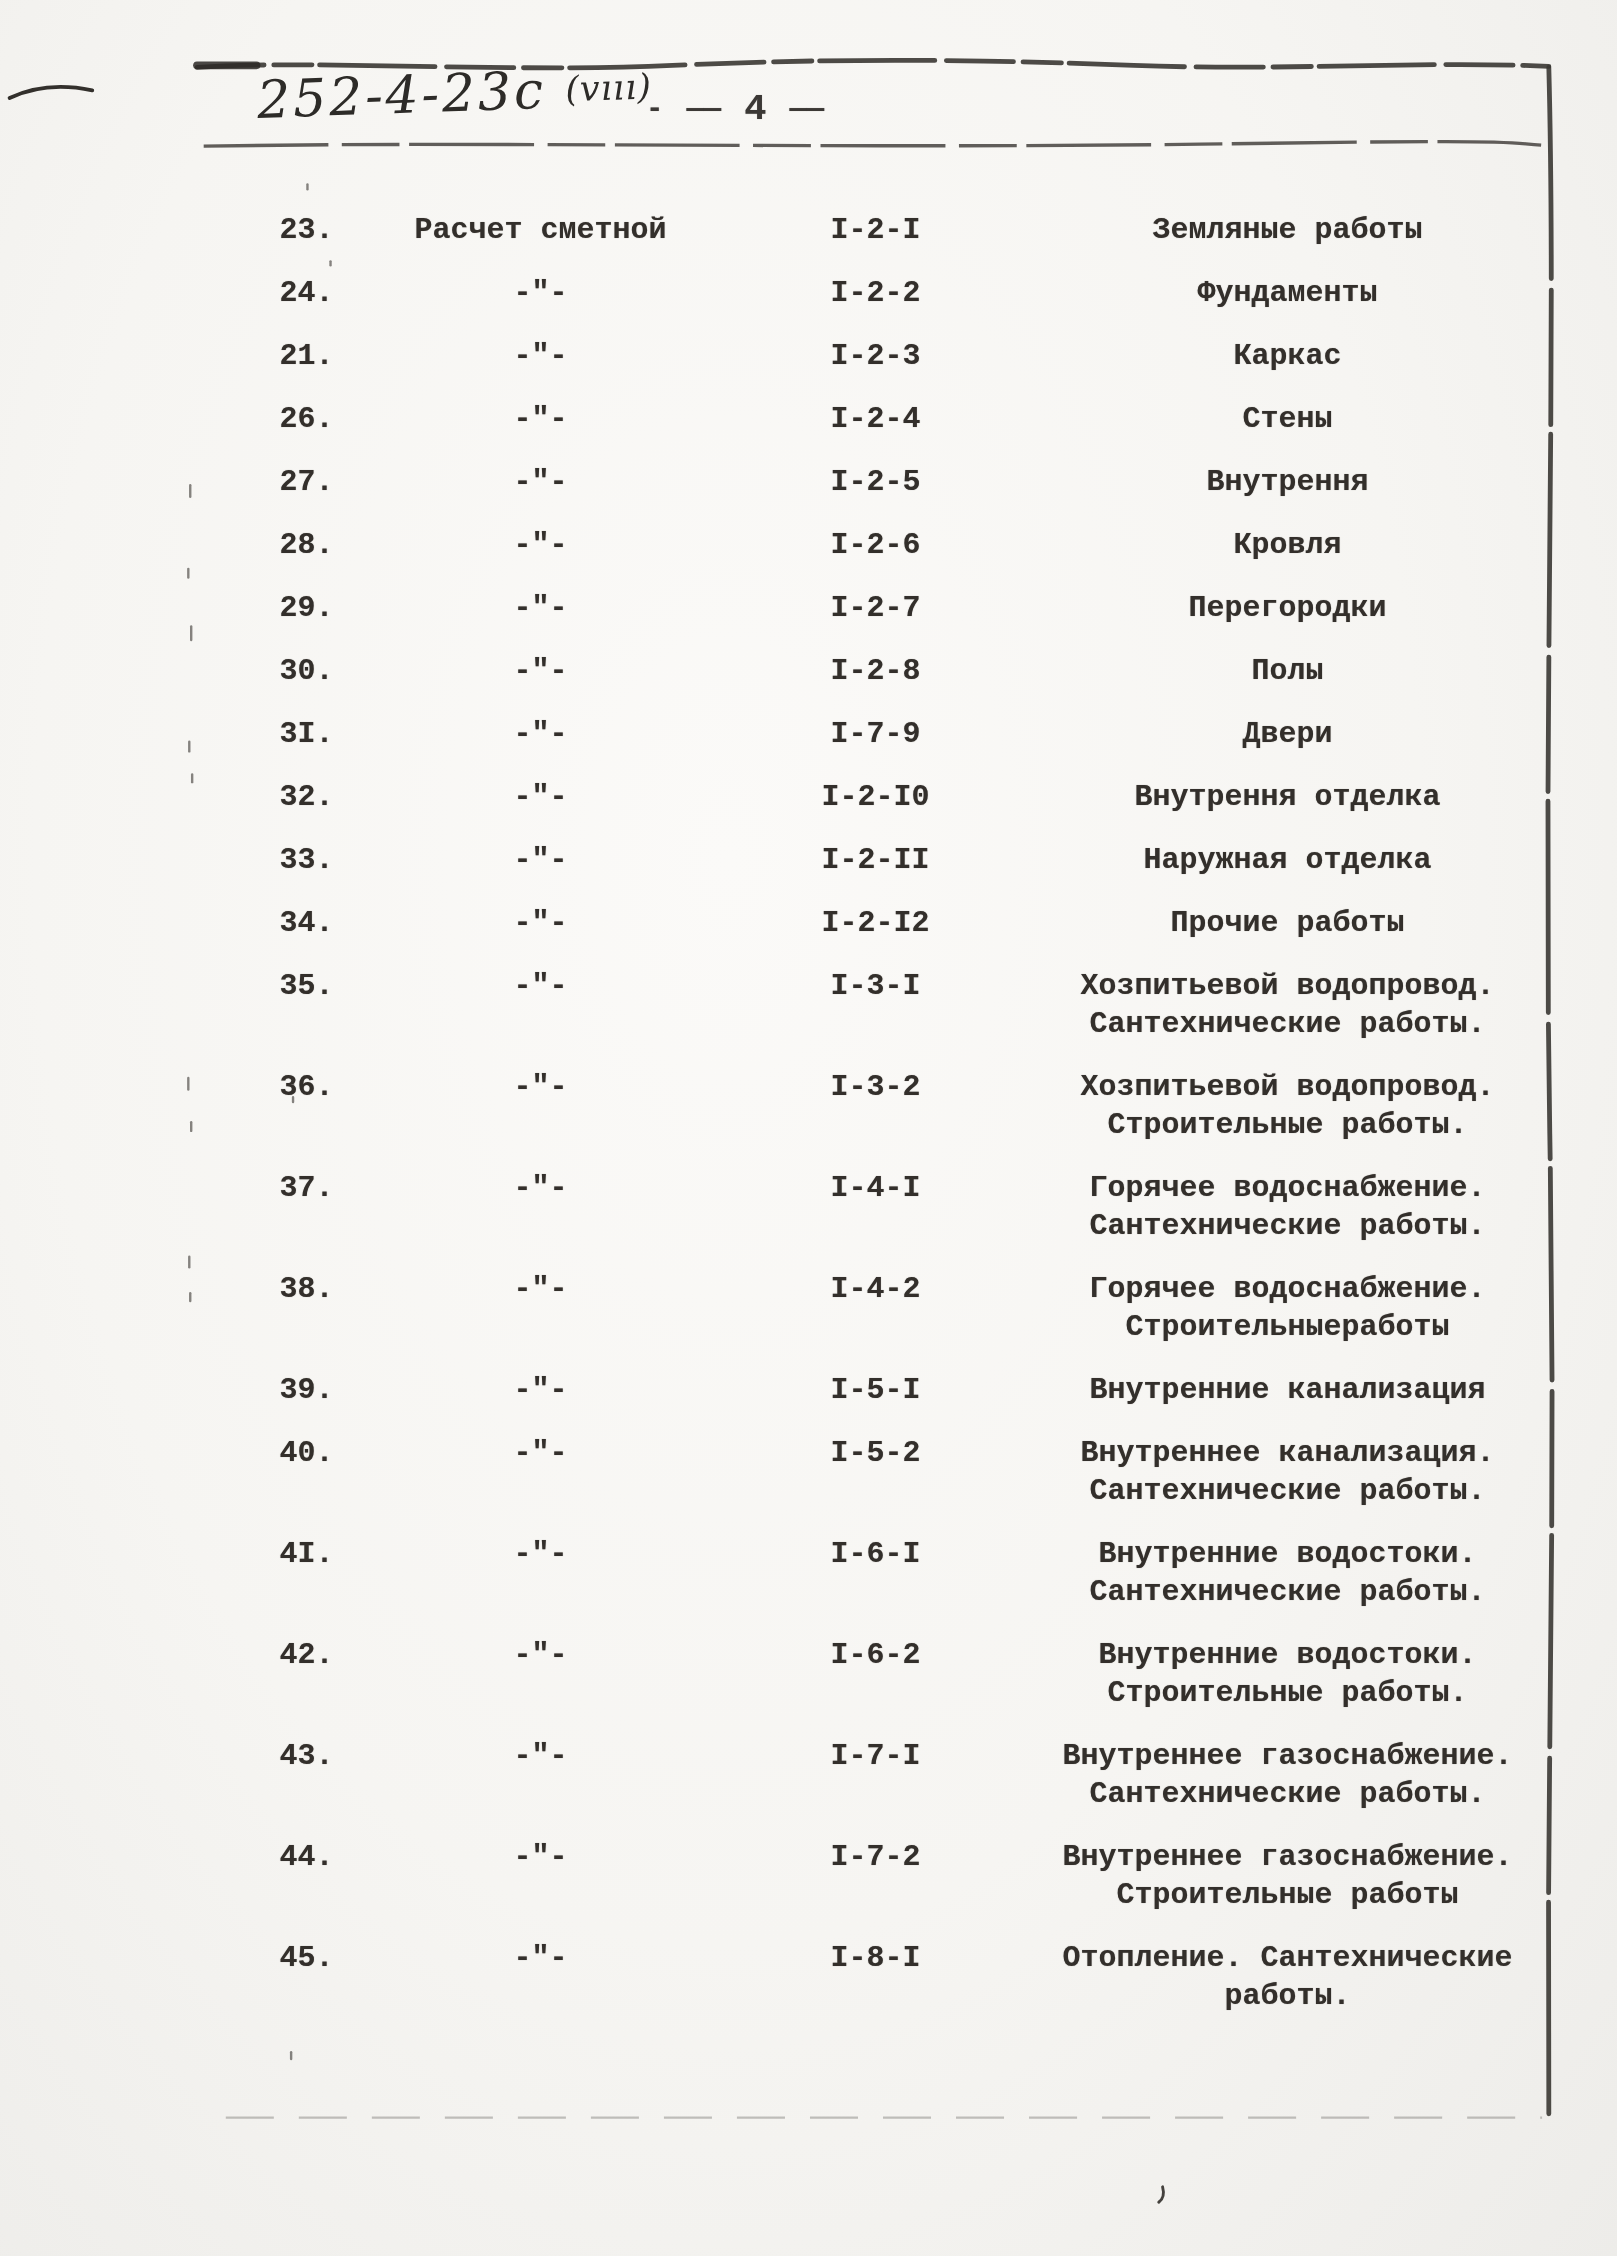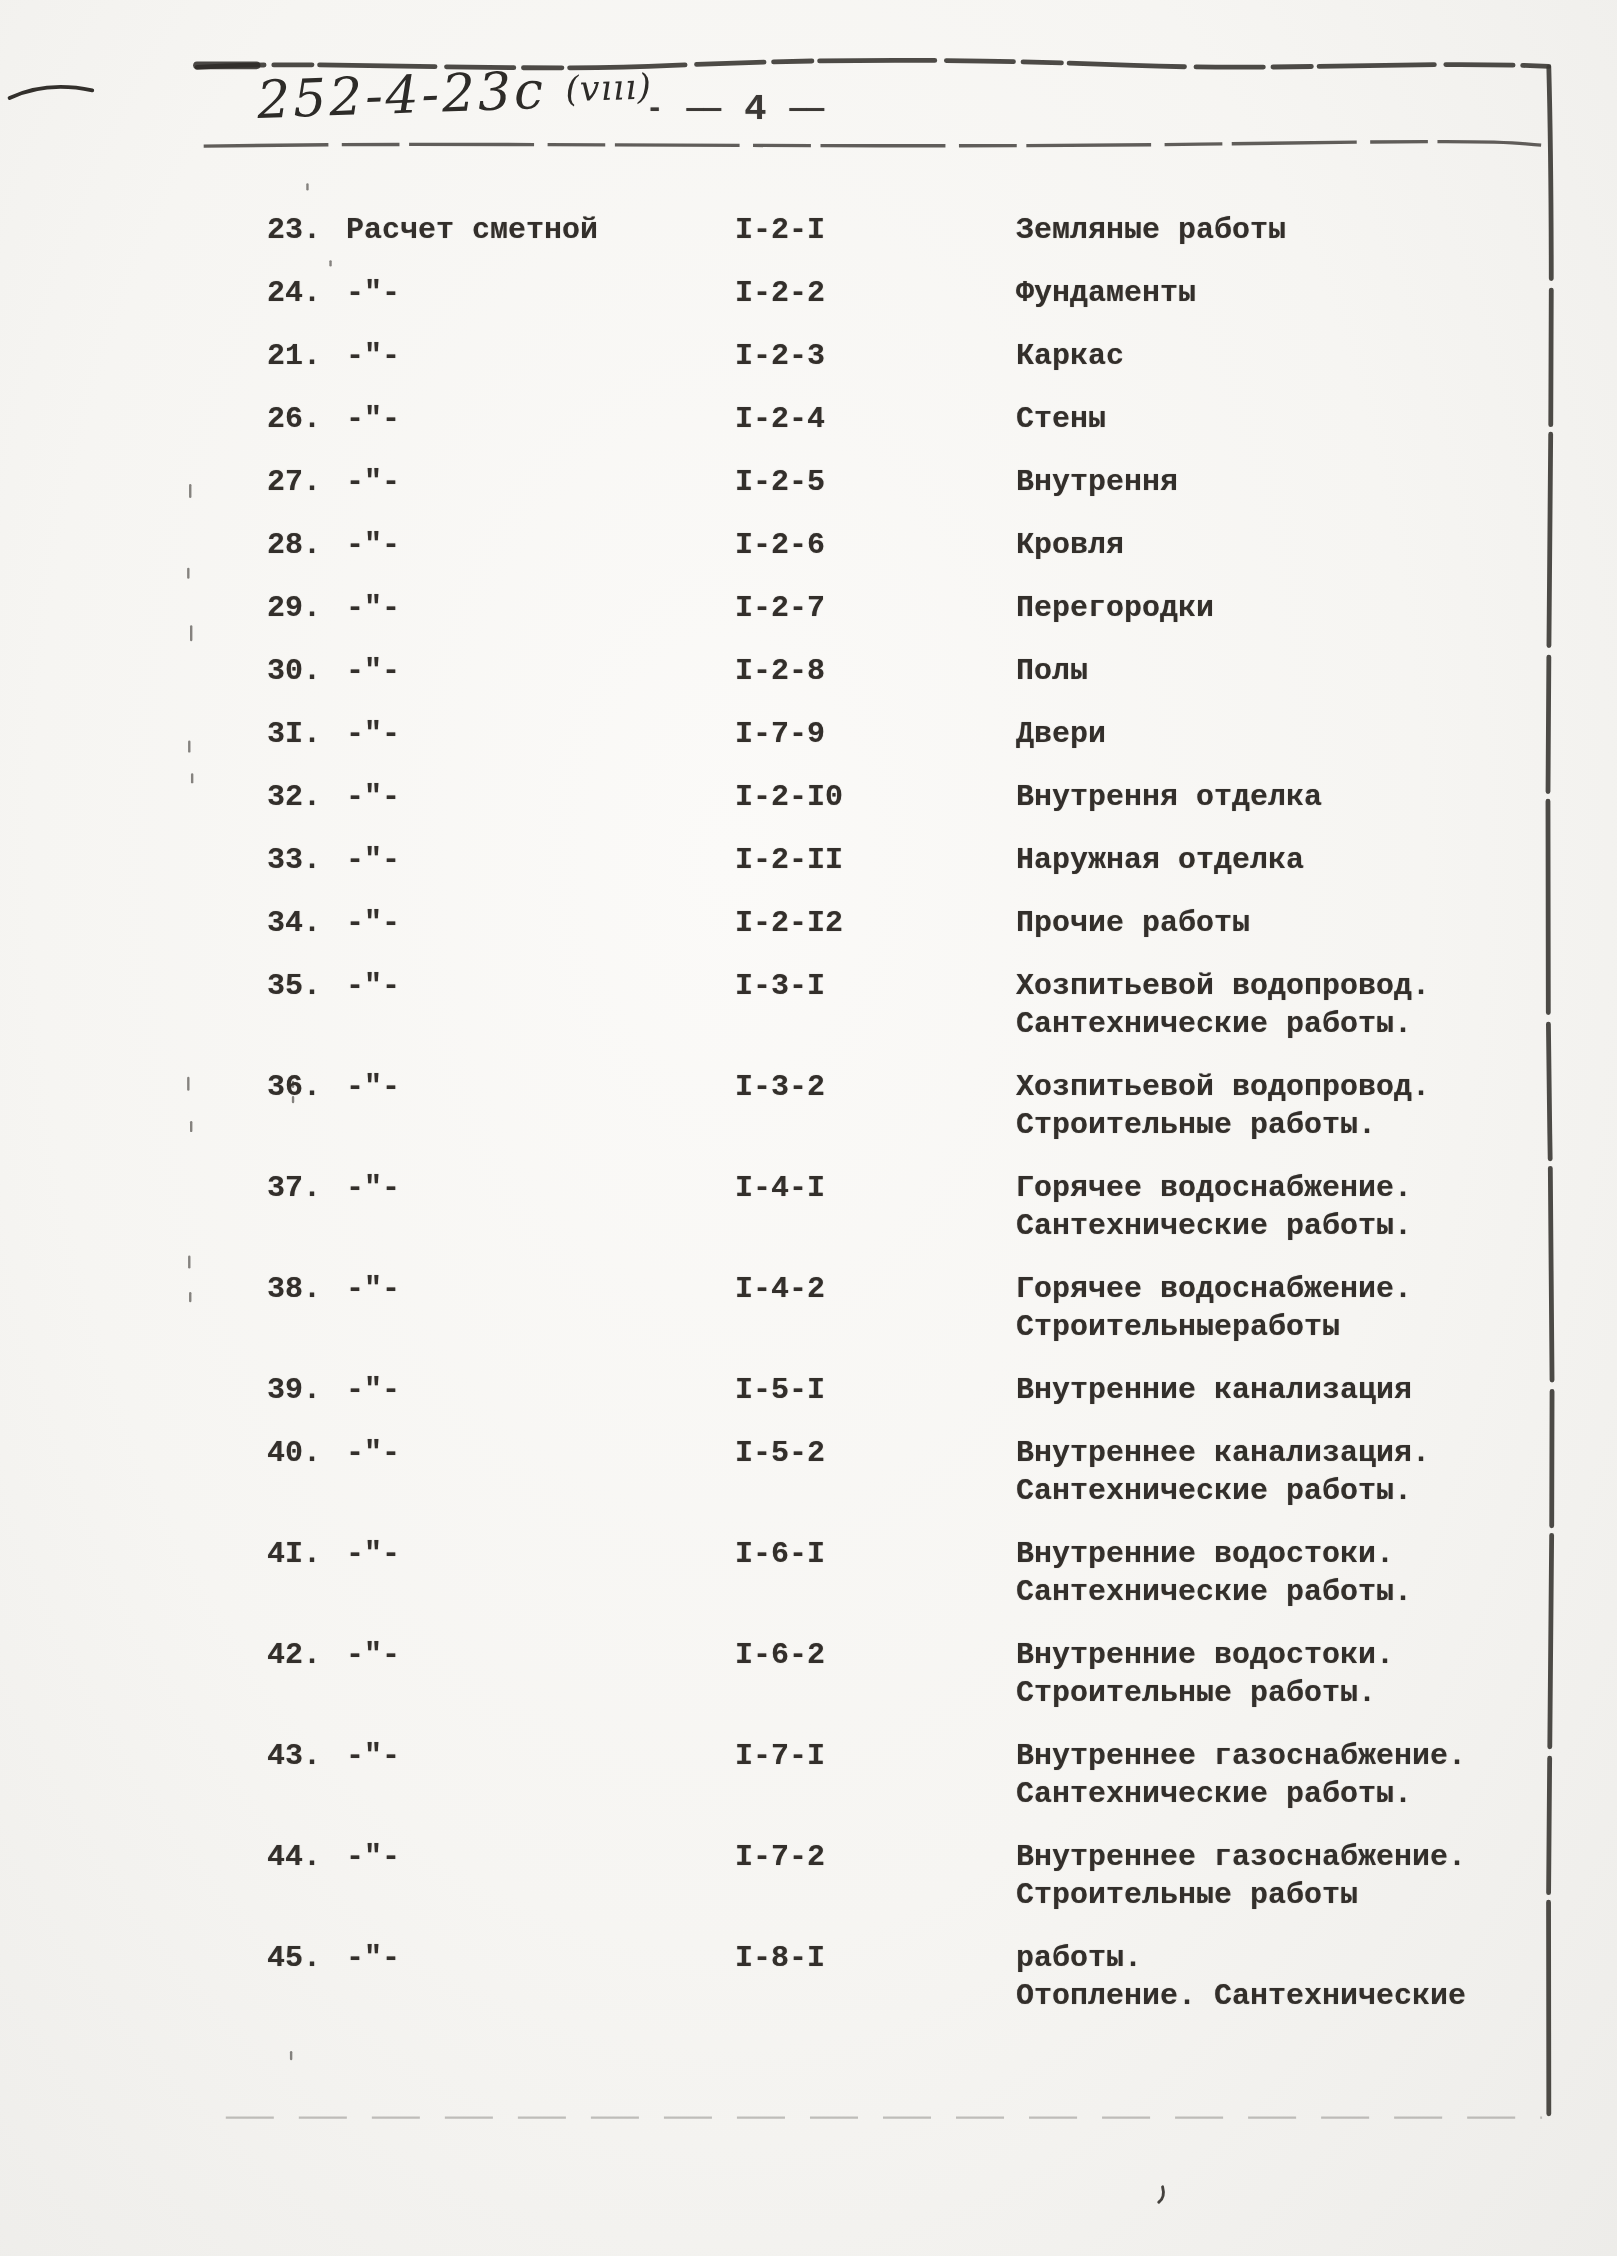--- a/index.html
+++ b/index.html
@@ -42,21 +42,21 @@
   .pagegroup {
     position:absolute; left:646px; top:88px;
     display:flex; align-items:center; gap:23px;
     color:#3b3835;
     font-size:29px;
     font-weight:700;
     text-shadow: 0 0 1px rgba(55,50,44,.4);
   }
   .pagegroup .pagenum { font-size:37px; }
   .table {
-    position:absolute; left:267px; top:211px; width:1292px;
+    position:absolute; left:267px; top:211px; width:1292px;text-align:center;
   }
   .row {
     display:grid;
     grid-template-columns: 79px 389px 281px 1fr;
     align-items:start;
     margin-bottom:25px;
   }
   .line {
     line-height:38px;
     font-size:30px;
@@ -434,20 +434,20 @@
         <div class="cell num typewriter">
           <div class="line">45.</div>
         </div>
         <div class="cell name typewriter">
           <div class="line">-"-</div>
         </div>
         <div class="cell code typewriter">
           <div class="line">І-8-І</div>
         </div>
         <div class="cell desc typewriter">
+          <div class="line">Отопление. Сантехнические</div>
           <div class="line">работы.</div>
-          <div class="line">Отопление. Сантехнические</div>
         </div>
       </div>
     </div>
 
 </div>
 
 
 </body></html>

